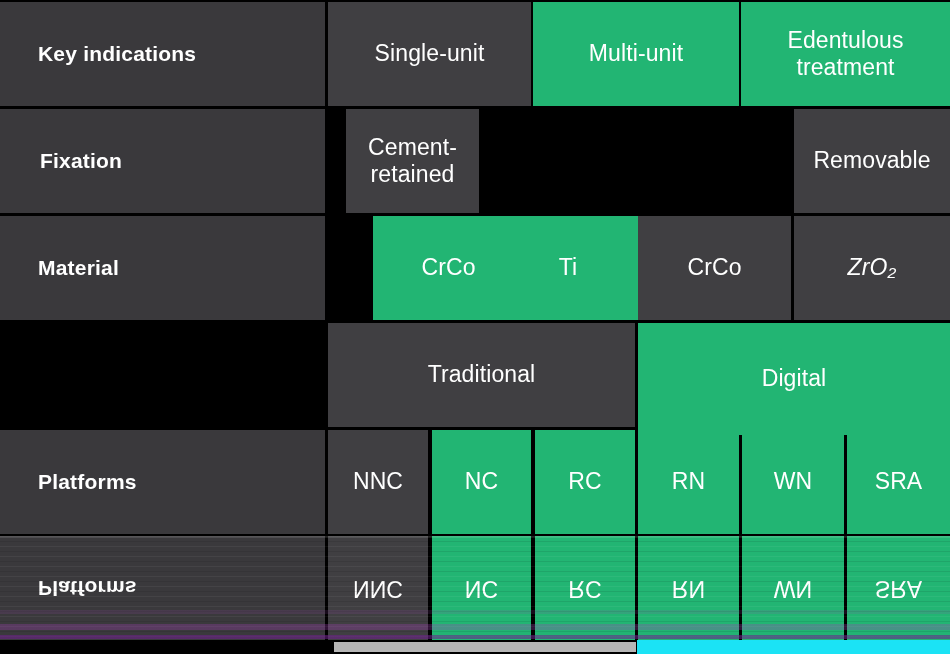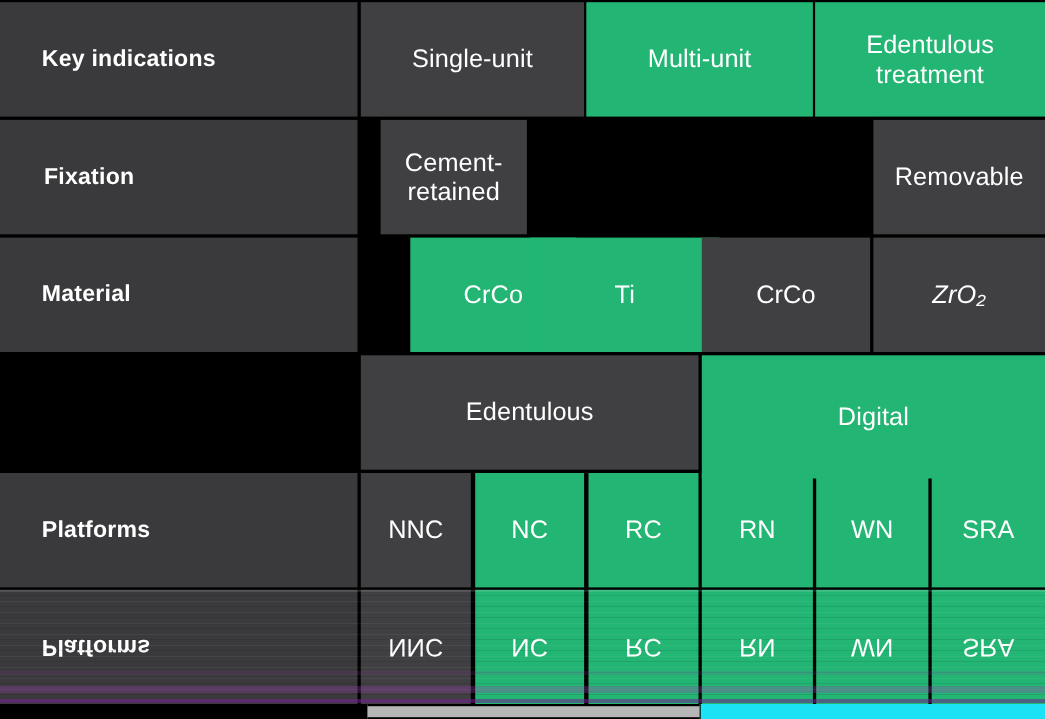--- a/index.html
+++ b/index.html
@@ -100,21 +100,21 @@
   <div class="cell label" style="left:0px;top:109px;width:325px;height:104px;padding-left:40px;">Fixation</div>
   <div class="cell dark" style="left:346px;top:109px;width:133px;height:104px;">Cement-retained</div>
   <div class="cell dark" style="left:794px;top:109px;width:156px;height:104px;text-align:right;">Removable</div>
 
   <div class="cell label" style="left:0px;top:216px;width:325px;height:104px;">Material</div>
   <div class="cell green" style="left:328px;top:216px;width:151px;height:104px;margin-left:45px;">CrCo</div>
   <div class="cell green" style="left:482px;top:216px;width:172px;height:104px;">Ti</div>
   <div class="cell dark" style="left:638px;top:216px;width:153px;height:104px;">CrCo</div>
   <div class="cell dark" style="left:794px;top:216px;width:156px;height:104px;font-style:italic;">ZrO₂</div>
 
-  <div class="cell dark" style="left:328px;top:323px;width:307px;height:104px;">Edentulous</div>
+  <div class="cell dark" style="left:328px;top:323px;width:307px;height:104px;">Traditional</div>
   <div class="cell green" style="left:638px;top:323px;width:312px;height:112px;">Digital</div>
 
   <div class="cell label" style="left:0px;top:430px;width:325px;height:104px;">Platforms</div>
   <div class="cell dark" style="left:328px;top:430px;width:100px;height:104px;">NNC</div>
   <div class="cell green" style="left:432px;top:430px;width:99px;height:104px;">NC</div>
   <div class="cell green" style="left:535px;top:430px;width:100px;height:104px;">RC</div>
   <div class="cell green" style="left:638px;top:430px;width:101px;height:104px;">RN</div>
   <div class="cell green" style="left:742px;top:430px;width:102px;height:104px;">WN</div>
   <div class="cell green" style="left:847px;top:430px;width:103px;height:104px;">SRA</div>
 

